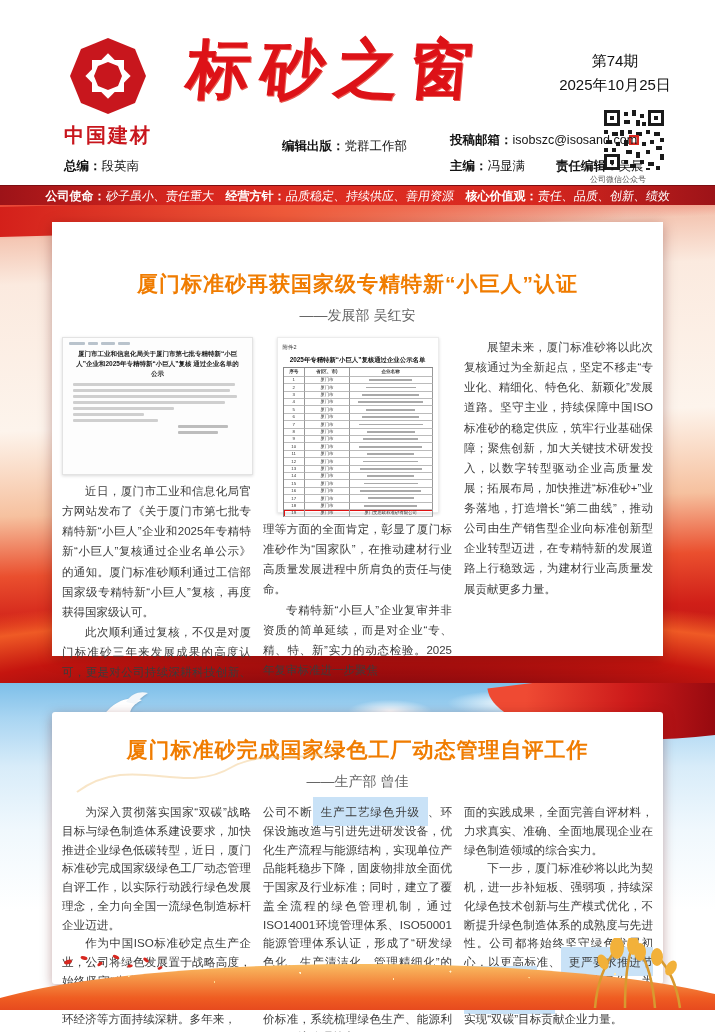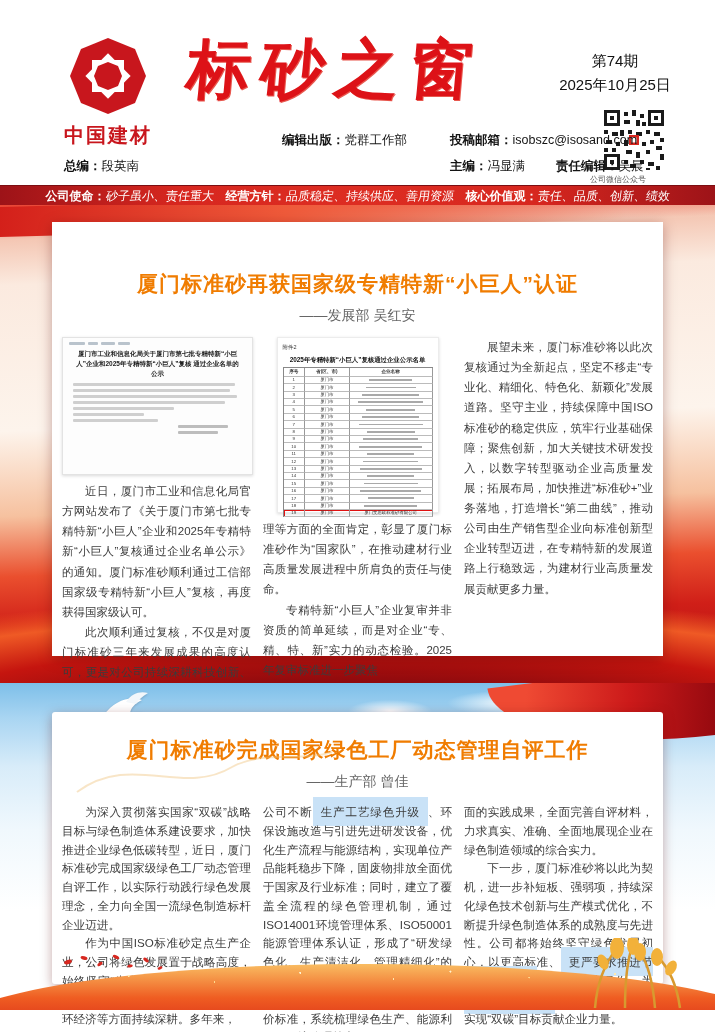--- a/index.html
+++ b/index.html
@@ -176,21 +176,21 @@
         <rect x="46" y="54" width="6" height="4"></rect>
           <rect x="54" y="58" width="4" height="4"></rect>
           <rect x="44" y="60" width="4" height="2"></rect>
       </g>
       <rect x="27" y="27" width="10" height="10" fill="#d7271f"></rect>
       <rect x="29.5" y="29.5" width="5" height="5" fill="#fff"></rect>
     </svg>
   </div>
   <div class="qr-caption">公司微信公众号</div>
 
-  <span class="info-item" style="left:282px;top:132px;"><b>编辑出版：</b><span>党群工作部</span></span>
+  <span class="info-item" style="left:282px;top:138px;"><b>编辑出版：</b><span>党群工作部</span></span>
   <span class="info-item" style="left:450px;top:132px;"><b>投稿邮箱：</b><span>isobszc@isosand.com</span></span>
   <span class="info-item" style="left:64px;top:158px;"><b>总编：</b><span>段英南</span></span>
   <span class="info-item" style="left:450px;top:158px;"><b>主编：</b><span>冯显满</span></span>
   <span class="info-item" style="left:556px;top:158px;"><b>责任编辑：</b><span>吴晨</span></span>
 
   <div class="banner">
     <span><span class="b-label">公司使命：</span><span class="b-value">砂子虽小、责任重大</span></span>
     <span><span class="b-label">经营方针：</span><span class="b-value">品质稳定、持续供应、善用资源</span></span>
     <span><span class="b-label">核心价值观：</span><span class="b-value">责任、品质、创新、绩效</span></span>
   </div>

